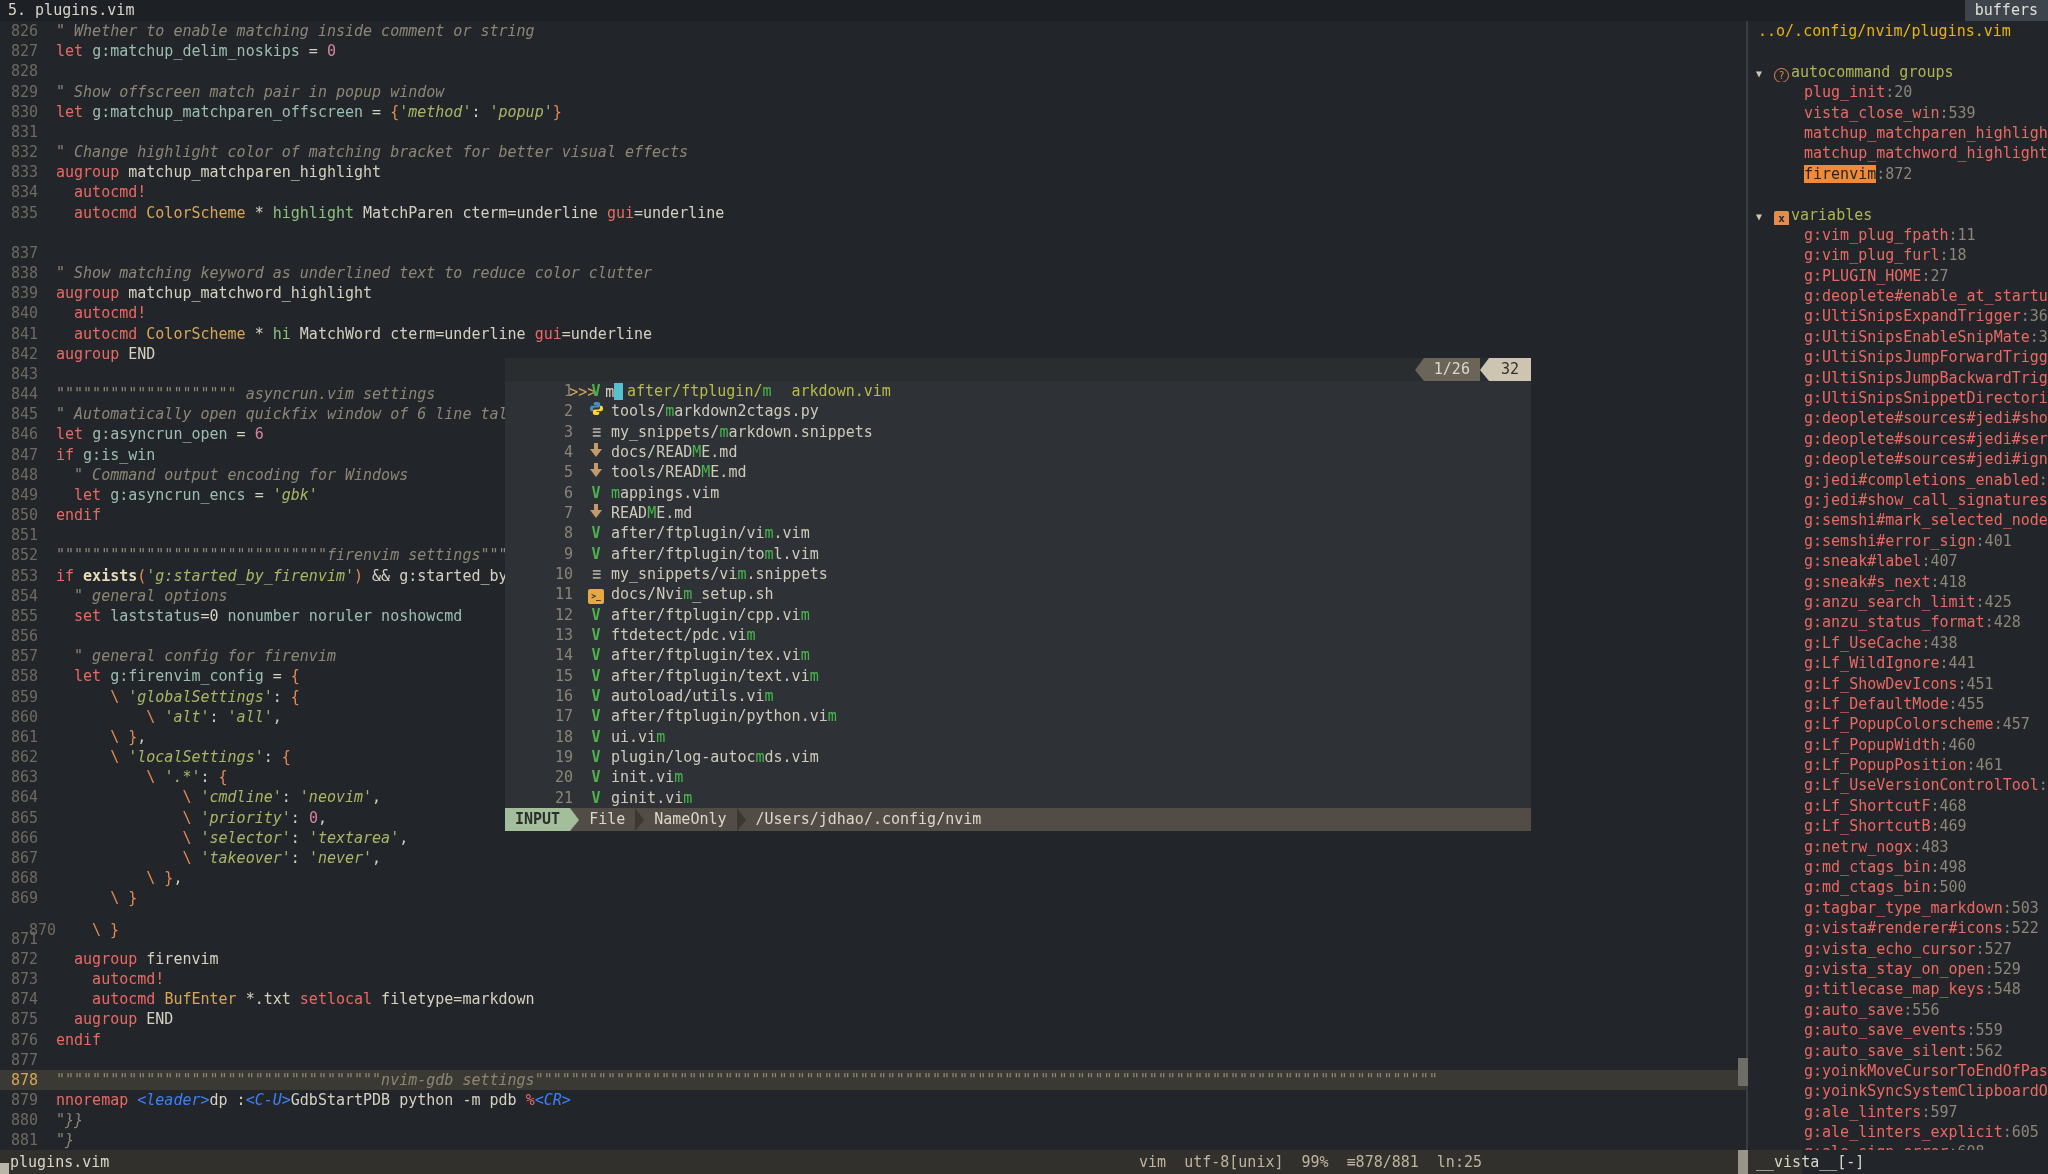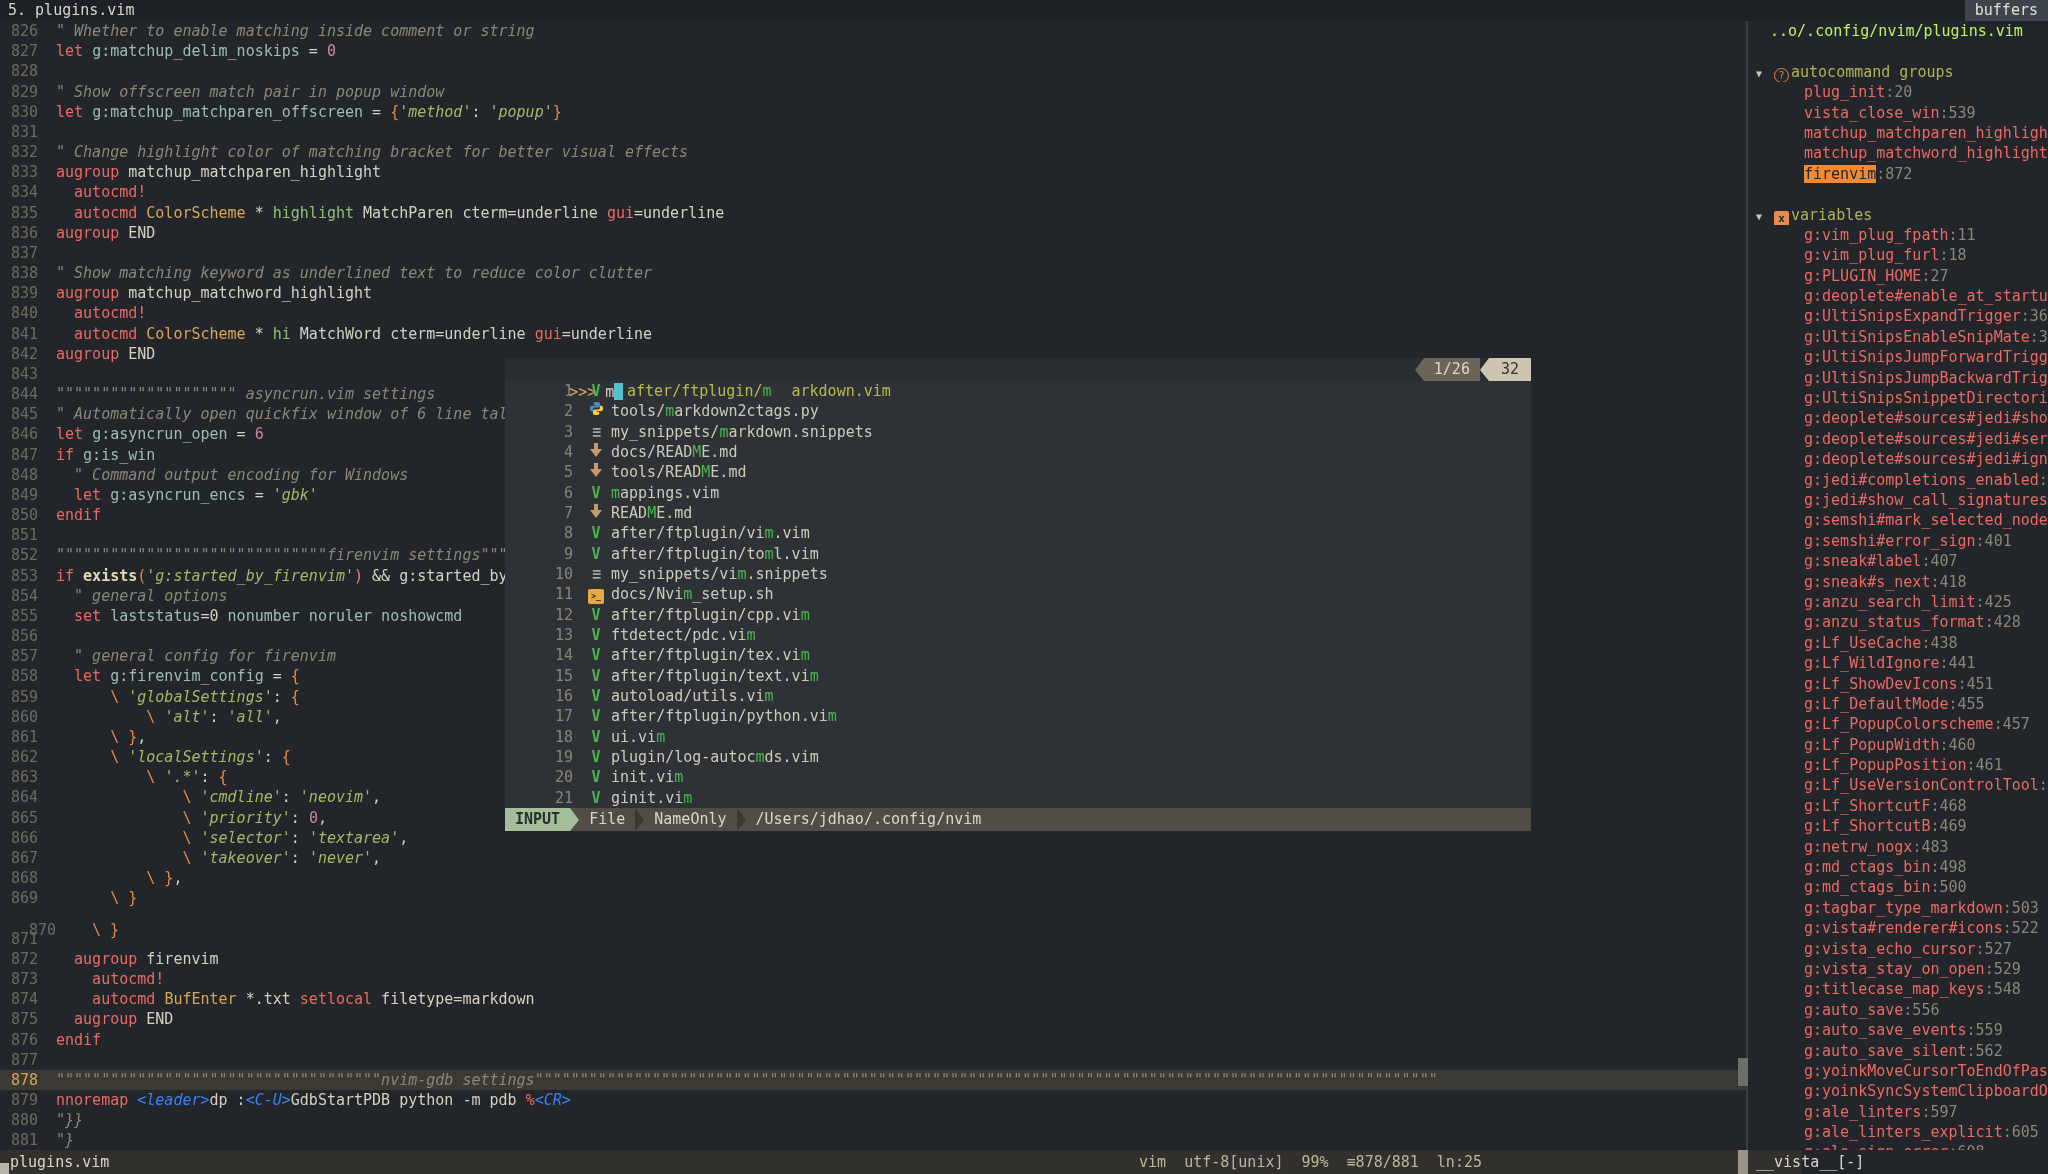--- a/index.html
+++ b/index.html
@@ -53,21 +53,21 @@
   .icon-shell { display:inline-block; width:16px; height:15px; background:#e8a844; color:#23272c; font-size:8px; font-weight:bold; line-height:15px; border-radius:2px; }
   
   #lf-status { position:absolute; bottom:0; left:0; width:100%; height:23px; background:#514d46; display:flex; align-items:stretch; line-height:23px; color:#dcd7c9; }
   #lf-mode { background:#a4bd9a; color:#2b2f2b; font-weight:bold; padding:0 10px; }
   .tri-r { width:0; height:0; border-top:12px solid transparent; border-bottom:11px solid transparent; }
   .lf-seg { padding:0 10px; }
   
   #vsep { position:absolute; left:1746px; top:21px; width:2px; height:1129px; background:#383d42; }
   #sidebar { position:absolute; left:1748px; top:21px; width:300px; height:1129px; overflow:hidden; }
   .sb-row { height:20.4px; line-height:20.4px; white-space:nowrap; overflow:hidden; }
-  .sb-path { color:#bef264; padding-left:22px; }
+  .sb-path { color:#eab308; padding-left:10px; }
   .sb-header { padding-left:8px; color:#b0b454; }
   .sb-arrow { color:#cdc6b2; font-size:10px; display:inline-block; width:18px; }
   .sb-qicon { display:inline-block; width:15px; height:15px; line-height:14px; border:1.5px solid #e78a4e; border-radius:50%; color:#e78a4e; font-size:10px; text-align:center; vertical-align:-2px; margin-right:2px; }
   .sb-xicon { display:inline-block; width:15px; height:15px; line-height:15px; background:#e78a4e; color:#23272c; font-weight:bold; font-size:11px; text-align:center; border-radius:2px; vertical-align:-2px; margin-right:2px; }
   .sb-entry { padding-left:56px; }
   .sb-name { color:#ea6962; }
   .sb-name.hl { background:#f08a36; color:#23272c; }
   .sb-num { color:#8d8575; }
   .sb-thumb1 { position:absolute; left:1738px; top:1058px; width:10px; height:28px; background:#6e6e66; z-index:6; }
   .sb-thumb2 { position:absolute; left:1738px; top:1150px; width:10px; height:24px; background:#9a9488; z-index:6; }
@@ -93,21 +93,20 @@
       <div class="code-line" style="top: 0px;"><span class="lnum">826</span><span class="tk-c">" Whether to enable matching inside comment or string</span></div>
       <div class="code-line" style="top: 20.17px;"><span class="lnum">827</span><span class="tk-k">let</span><span class="tk-f"> </span><span class="tk-i">g:matchup_delim_noskips</span><span class="tk-f"> = </span><span class="tk-n">0</span></div>
       <div class="code-line" style="top: 40.34px;"><span class="lnum">828</span></div>
       <div class="code-line" style="top: 60.51px;"><span class="lnum">829</span><span class="tk-c">" Show offscreen match pair in popup window</span></div>
       <div class="code-line" style="top: 80.68px;"><span class="lnum">830</span><span class="tk-k">let</span><span class="tk-f"> </span><span class="tk-i">g:matchup_matchparen_offscreen</span><span class="tk-f"> = </span><span class="tk-o">{</span><span class="tk-s">'method'</span><span class="tk-f">: </span><span class="tk-s">'popup'</span><span class="tk-o">}</span></div>
       <div class="code-line" style="top: 100.85px;"><span class="lnum">831</span></div>
       <div class="code-line" style="top: 121.02px;"><span class="lnum">832</span><span class="tk-c">" Change highlight color of matching bracket for better visual effects</span></div>
       <div class="code-line" style="top: 141.19px;"><span class="lnum">833</span><span class="tk-k">augroup</span><span class="tk-f"> matchup_matchparen_highlight</span></div>
       <div class="code-line" style="top: 161.36px;"><span class="lnum">834</span><span class="tk-k">  autocmd!</span></div>
       <div class="code-line" style="top: 181.53px;"><span class="lnum">835</span><span class="tk-k">  autocmd</span><span class="tk-f"> </span><span class="tk-y">ColorScheme</span><span class="tk-f"> * </span><span class="tk-g">highlight</span><span class="tk-f"> MatchParen cterm=underline </span><span class="tk-k">gui</span><span class="tk-f">=underline</span></div>
-      <div class="code-line" style="top: 201.7px;"><span class="lnum">836</span><span class="tk-k">augroup</span><span class="tk-f"> END</span></div>
       <div class="code-line" style="top: 221.87px;"><span class="lnum">837</span></div>
       <div class="code-line" style="top: 242.04px;"><span class="lnum">838</span><span class="tk-c">" Show matching keyword as underlined text to reduce color clutter</span></div>
       <div class="code-line" style="top: 262.21px;"><span class="lnum">839</span><span class="tk-k">augroup</span><span class="tk-f"> matchup_matchword_highlight</span></div>
       <div class="code-line" style="top: 282.38px;"><span class="lnum">840</span><span class="tk-k">  autocmd!</span></div>
       <div class="code-line" style="top: 302.55px;"><span class="lnum">841</span><span class="tk-k">  autocmd</span><span class="tk-f"> </span><span class="tk-y">ColorScheme</span><span class="tk-f"> * </span><span class="tk-g">hi</span><span class="tk-f"> MatchWord cterm=underline </span><span class="tk-k">gui</span><span class="tk-f">=underline</span></div>
       <div class="code-line" style="top: 322.72px;"><span class="lnum">842</span><span class="tk-k">augroup</span><span class="tk-f"> END</span></div>
       <div class="code-line" style="top: 342.89px;"><span class="lnum">843</span></div>
       <div class="code-line" style="top: 363.06px;"><span class="lnum">844</span><span class="tk-c">""""""""""""""""""""</span><span class="tk-c"> asyncrun.vim settings</span></div>
       <div class="code-line" style="top: 383.23px;"><span class="lnum">845</span><span class="tk-c">" Automatically open quickfix window of 6 line tall after running some commands</span></div>
       <div class="code-line" style="top: 403.4px;"><span class="lnum">846</span><span class="tk-k">let</span><span class="tk-f"> </span><span class="tk-i">g:asyncrun_open</span><span class="tk-f"> = </span><span class="tk-n">6</span></div>

